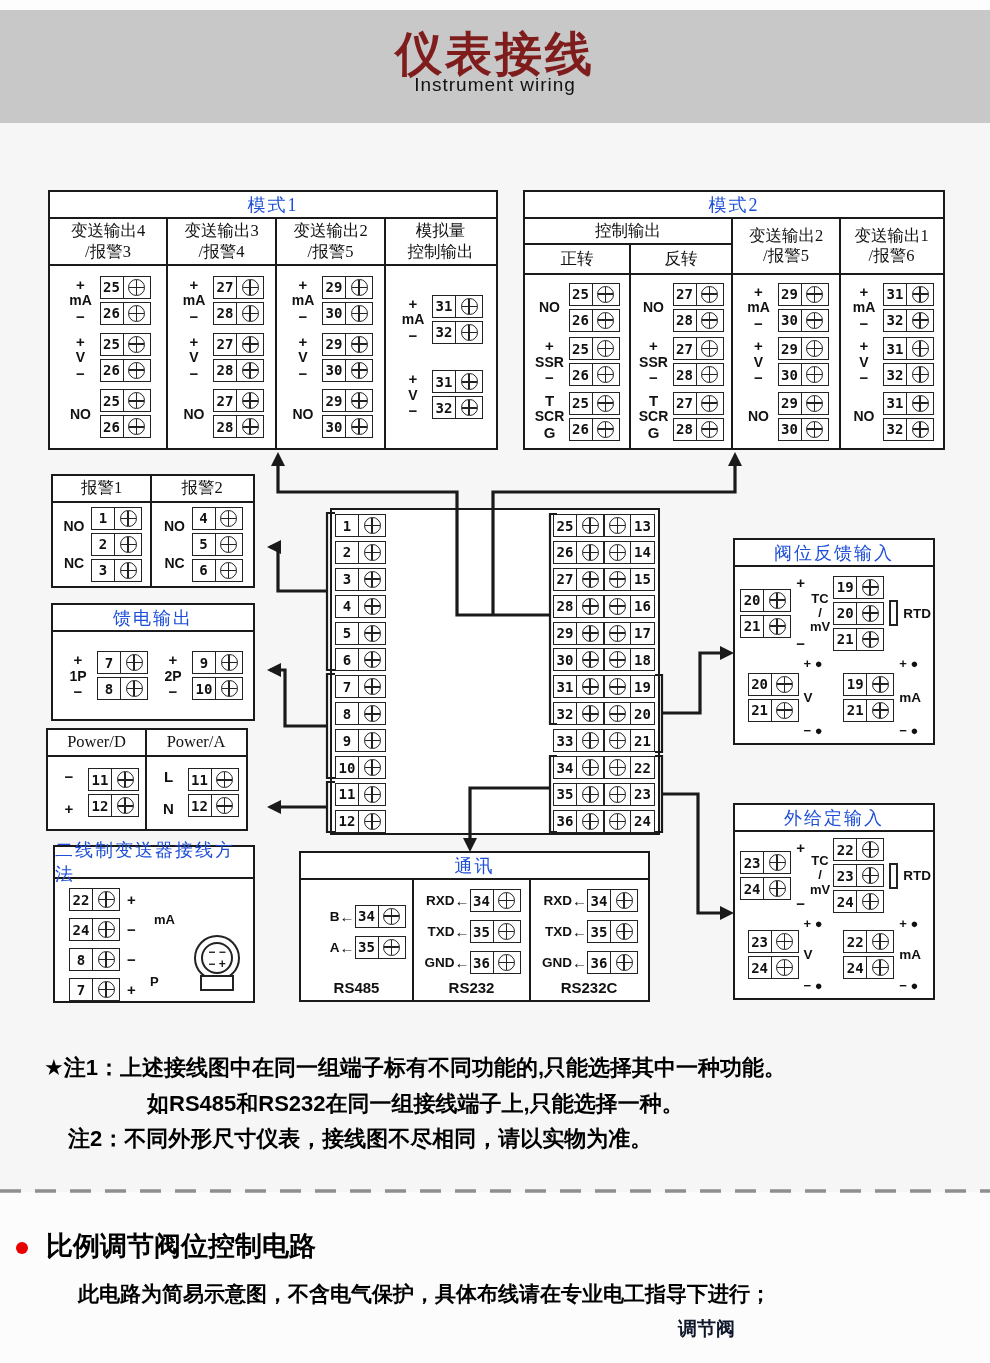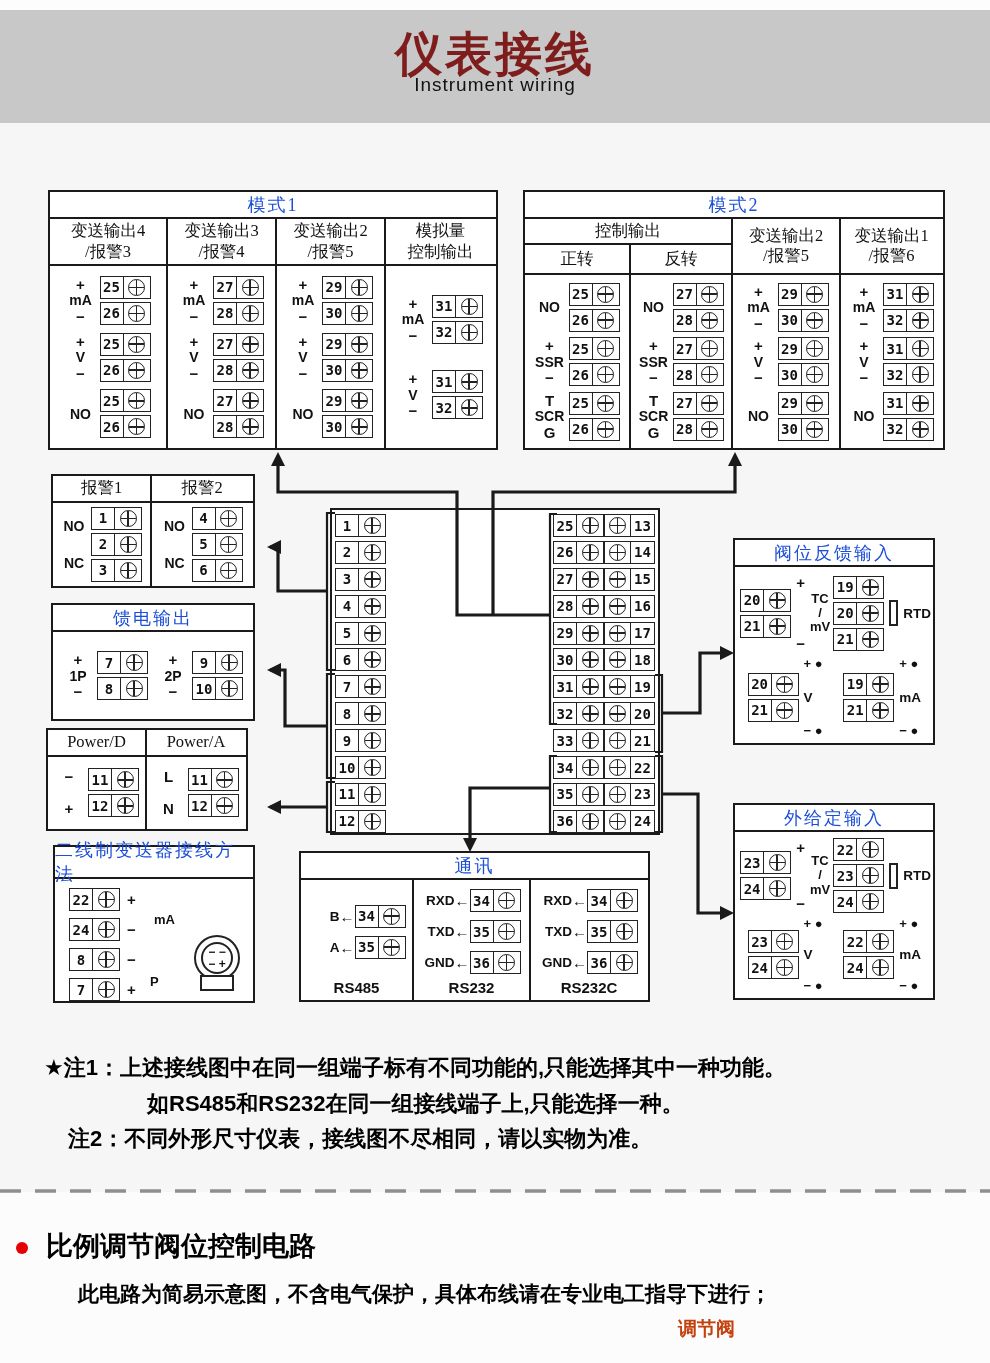--- a/index.html
+++ b/index.html
@@ -97,21 +97,21 @@
 
   
   .notes{position:absolute;left:44px;top:1050px;width:912px;z-index:10;font:700 22px var(--sans);color:#000000;line-height:1.62}
   .notes .l2{padding-left:103px}
   .notes .l3{padding-left:24px}
 
   
   .bullet{position:absolute;left:16px;top:1242px;width:12px;height:12px;border-radius:50%;background:#e60000;z-index:12}
   .bheading{position:absolute;left:46px;top:1228px;font:600 27px var(--sans);color:#000;z-index:12}
   .bpara{position:absolute;left:78px;top:1280px;font:700 21px var(--sans);color:#000;z-index:12}
-  .bvalve{position:absolute;left:678px;top:1316px;font:600 19px var(--sans);color:#c2410c;z-index:12}
+  .bvalve{position:absolute;left:678px;top:1316px;font:600 19px var(--sans);color:#0f172a;z-index:12}
 </style>
 </head>
 <body>
 
 <div class="stage">
   <div class="topmargin"></div>
 
   <div class="band">
     <h1>仪表接线</h1>
     <div class="sub">Instrument wiring</div>

